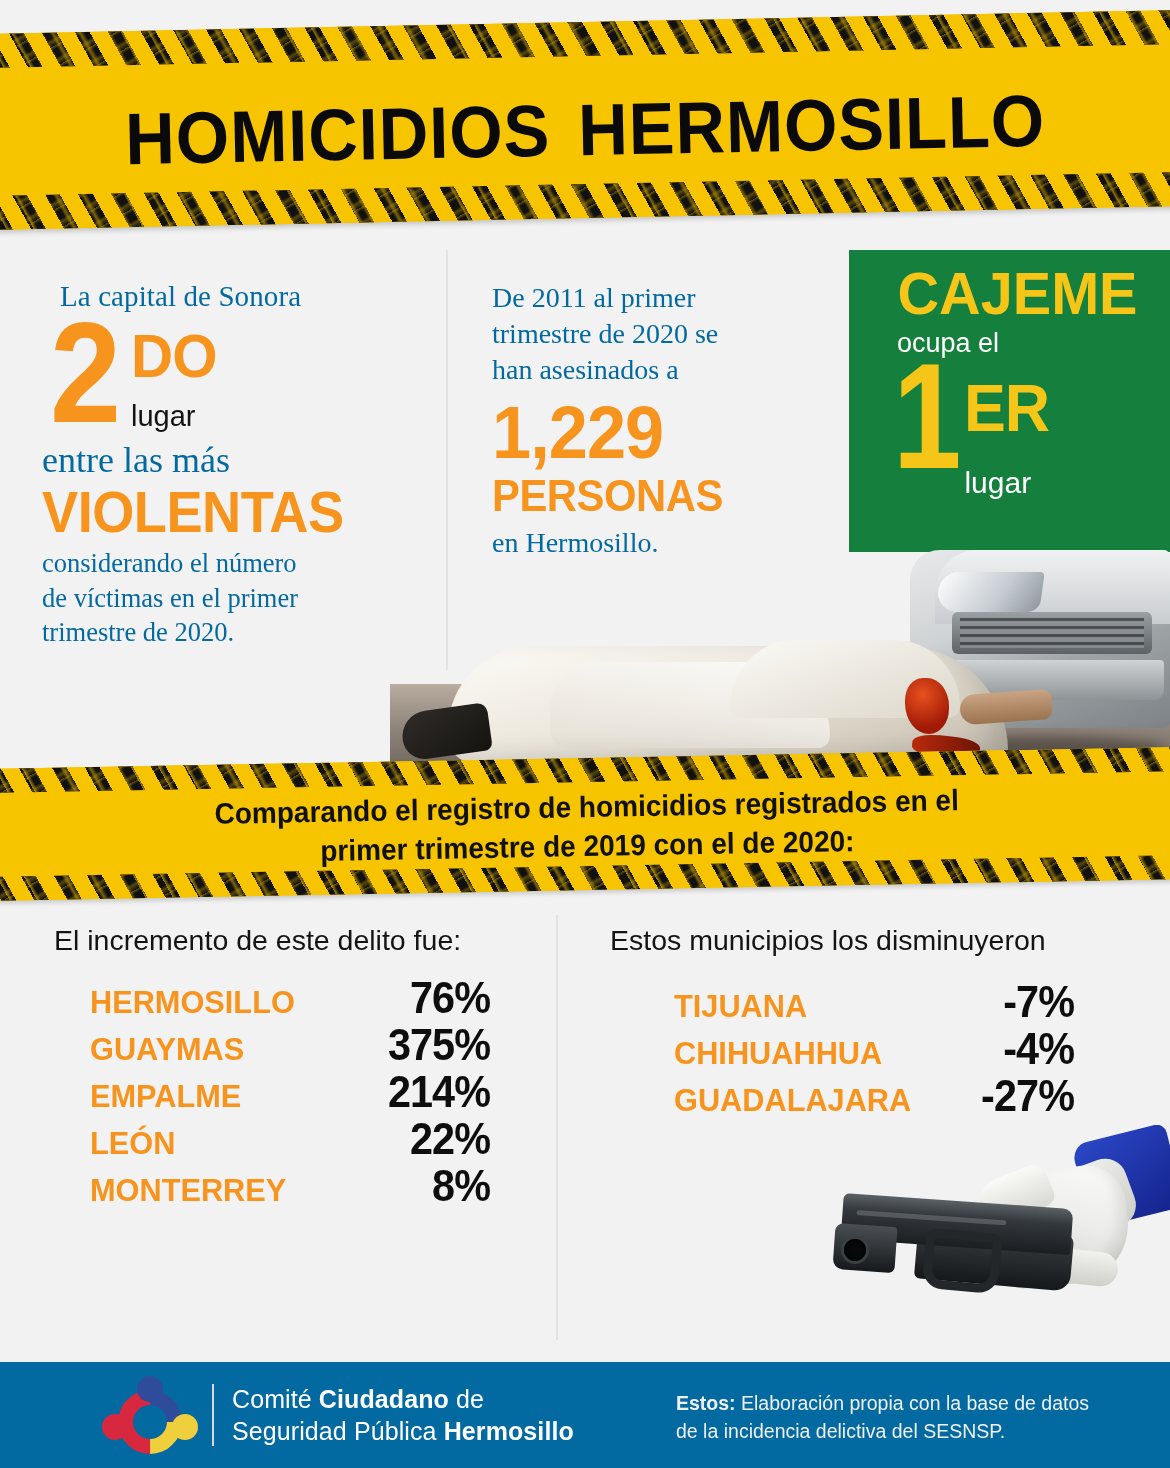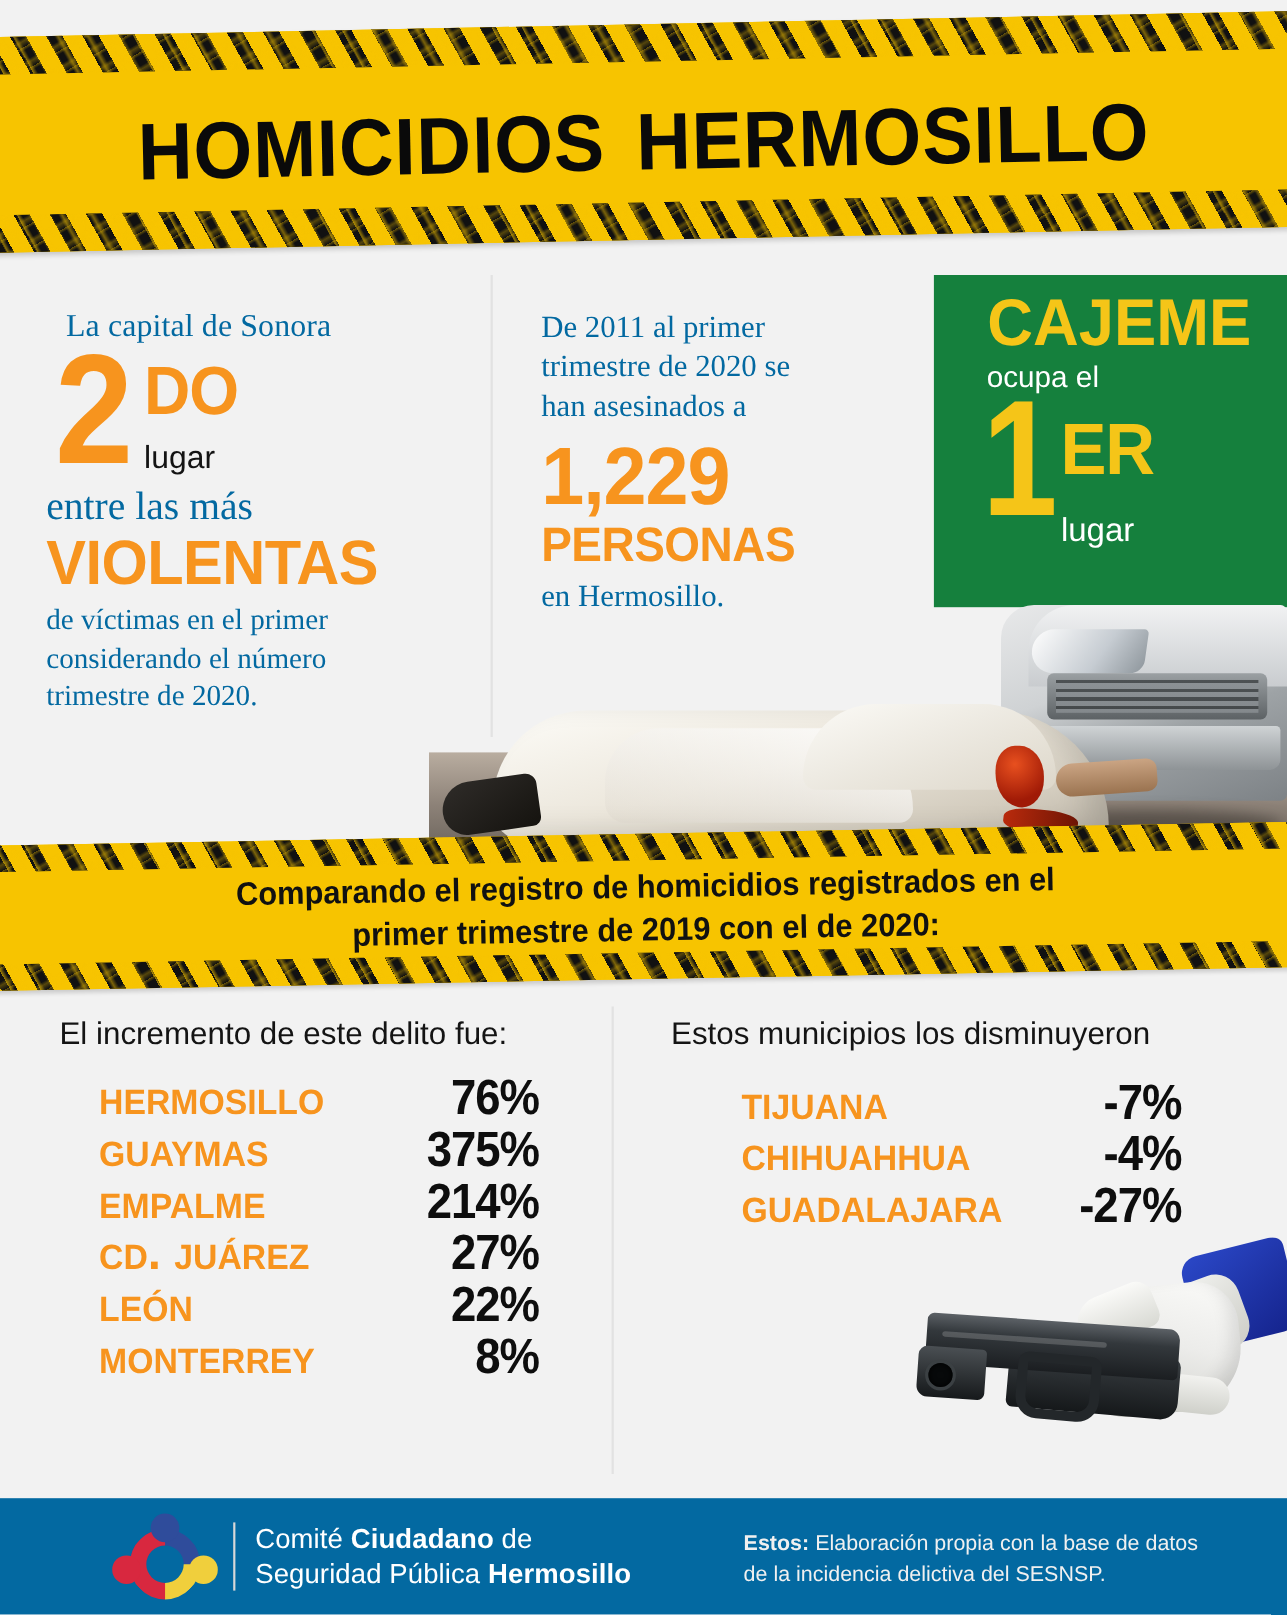--- a/index.html
+++ b/index.html
@@ -612,22 +612,22 @@
         <div class="rank-num">2</div>
         <div class="rank-side">
           <span class="rank-ord">DO</span>
           <span class="rank-sub">lugar</span>
         </div>
       </div>
 
       <div class="t-black after-rank">entre las más</div>
       <div class="violentas">VIOLENTAS</div>
       <div class="t-black tail-text">
+        <div>considerando el número</div>
         <div>de víctimas en el primer</div>
-        <div>considerando el número</div>
         <div>trimestre de 2020.</div>
       </div>
     </div>
 
     <div class="col-mid">
       <div class="t-black mid-lead">
         <div>De 2011 al primer</div>
         <div>trimestre de 2020 se</div>
         <div>han asesinados a</div>
       </div>
@@ -689,24 +689,20 @@
           <span class="stat-city">Hermosillo</span>
           <span class="stat-pct">76%</span>
         </div>
         <div class="stat-row">
           <span class="stat-city">Guaymas</span>
           <span class="stat-pct">375%</span>
         </div>
         <div class="stat-row">
           <span class="stat-city">Empalme</span>
           <span class="stat-pct">214%</span>
-        </div>
-        <div class="stat-row">
-          <span class="stat-city">Cd. Juárez</span>
-          <span class="stat-pct">27%</span>
         </div>
         <div class="stat-row">
           <span class="stat-city">León</span>
           <span class="stat-pct">22%</span>
         </div>
         <div class="stat-row">
           <span class="stat-city">Monterrey</span>
           <span class="stat-pct">8%</span>
         </div>
       </div>

